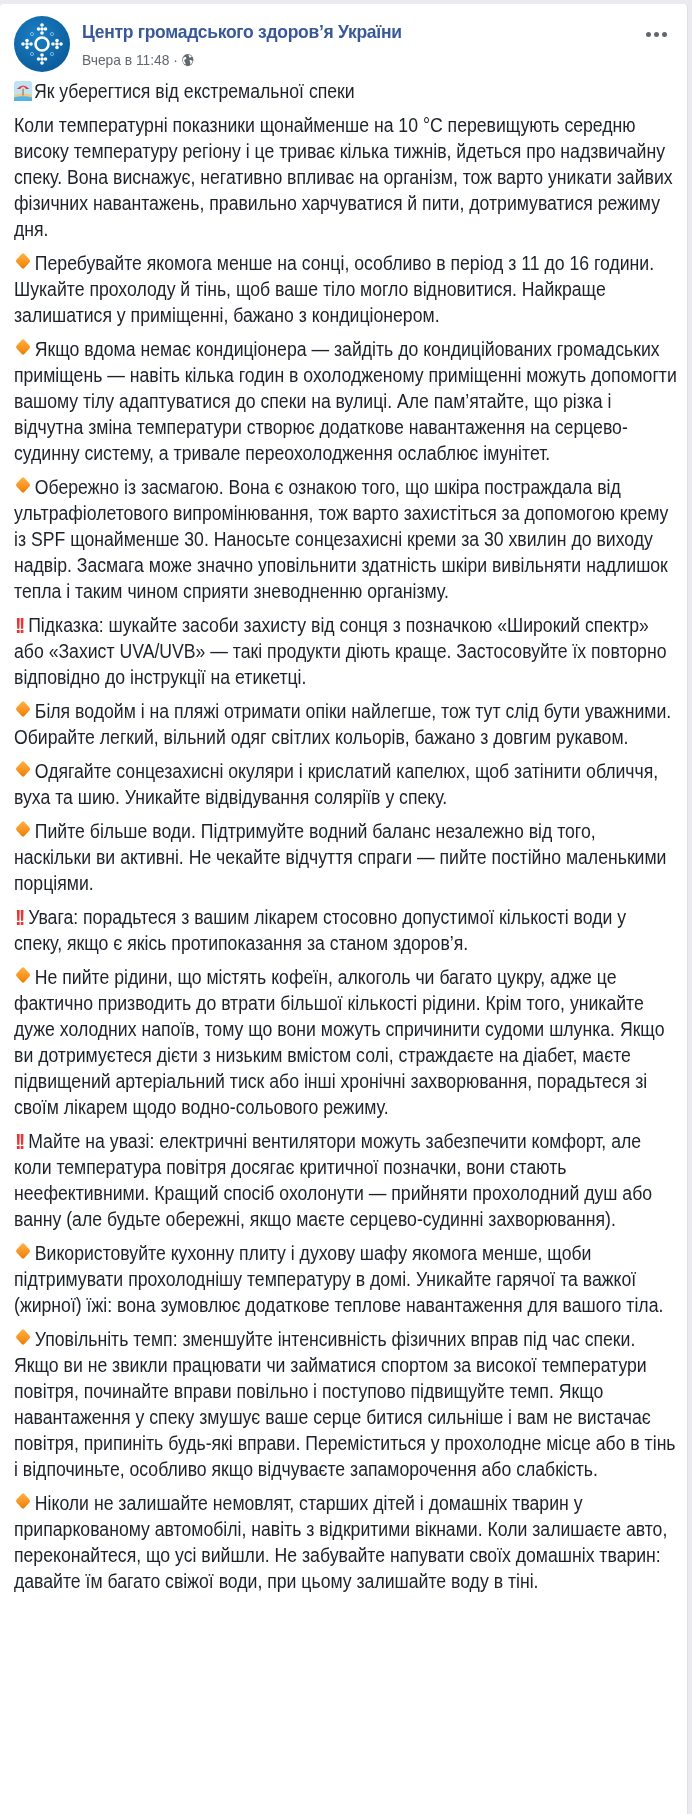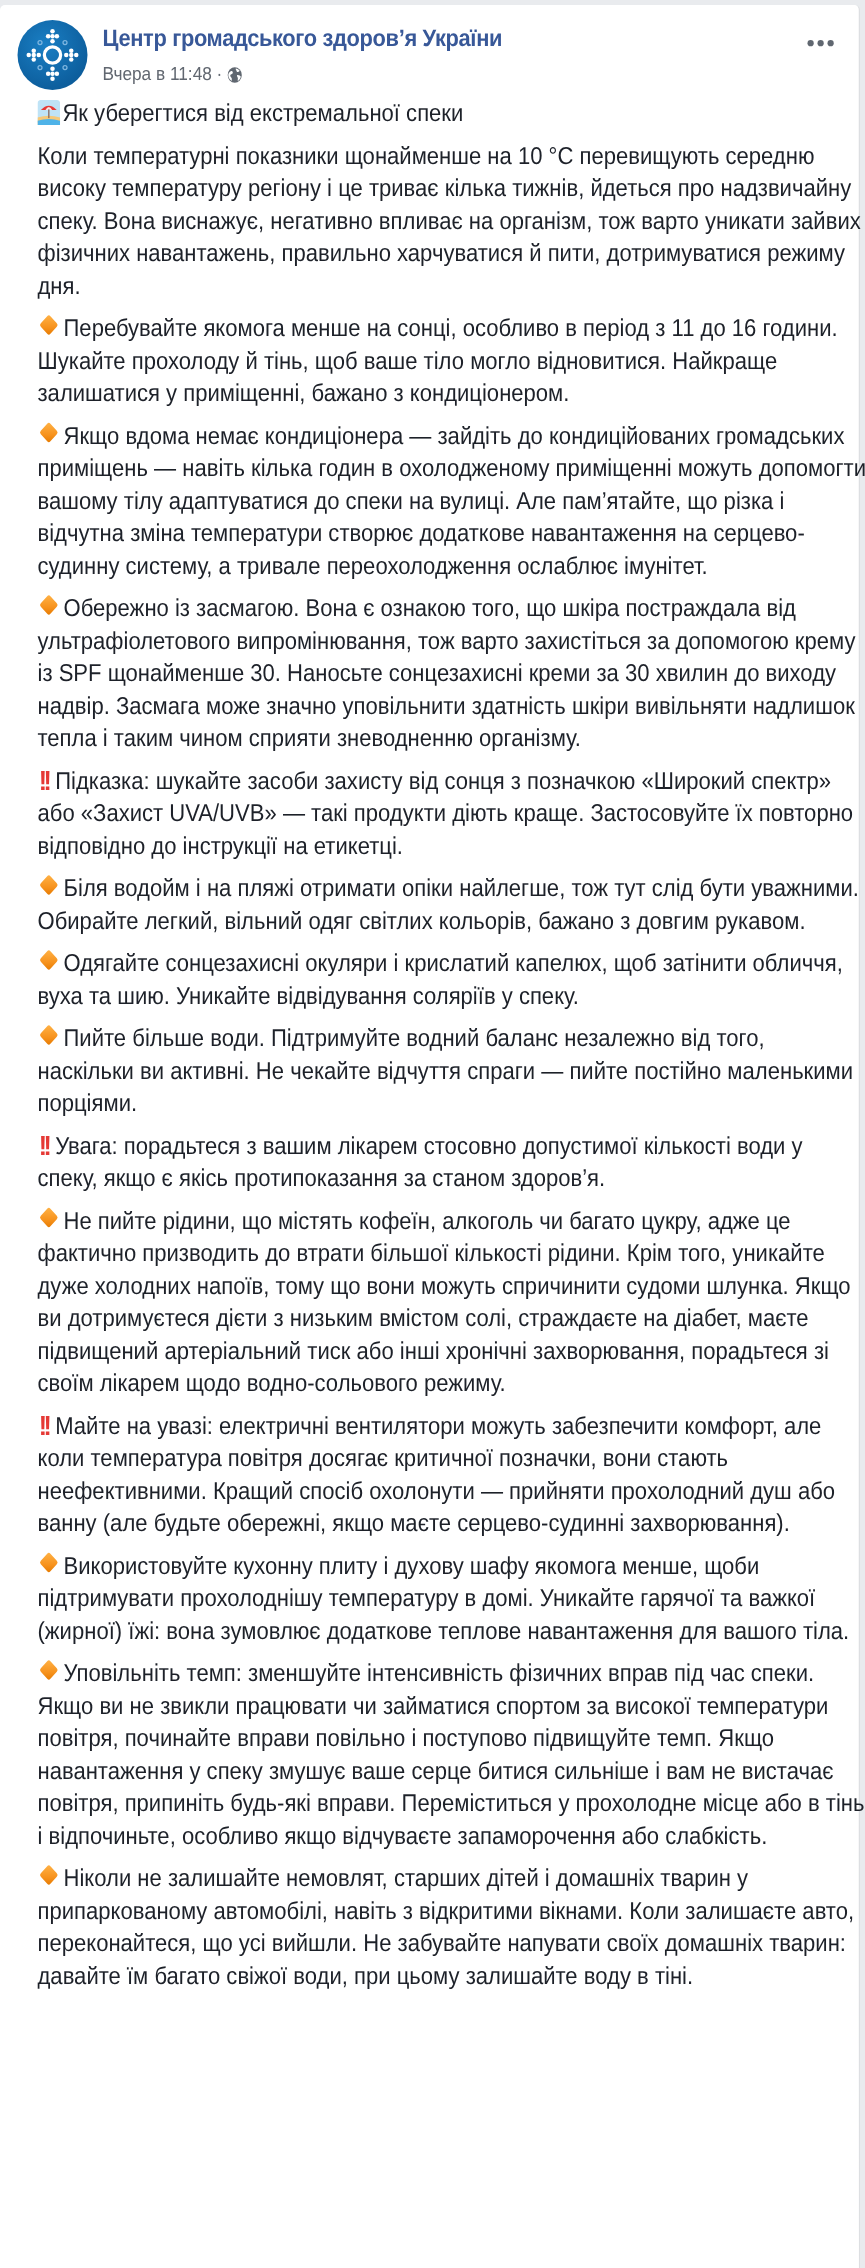--- a/index.html
+++ b/index.html
@@ -40,21 +40,21 @@
   }
   .meta .ts { cursor: pointer; }
   .globe { width: 14px; height: 14px; display: inline-block; }
   .more {
     position: absolute; right: 16px; top: 24px;
     display: flex; gap: 3px; cursor: pointer; padding: 4px;
   }
   .more span { width: 5px; height: 5px; border-radius: 50%; background: #606770; display: block; }
 
   .content {
-    padding: 0 14px 0 30px;
+    padding: 0 14px 0 14px;
     font-size: 19.5px; line-height: 26px; color: #1d2129;
   }
   .content p {
     margin: 0 0 8px 0;
     transform: scaleX(0.905); transform-origin: left top;
     width: 733px;
   }
   .content p.title { margin-bottom: 8px; }
   .emoji { display: inline-block; vertical-align: -3px; margin-right: 2px; }
   .diamond {

